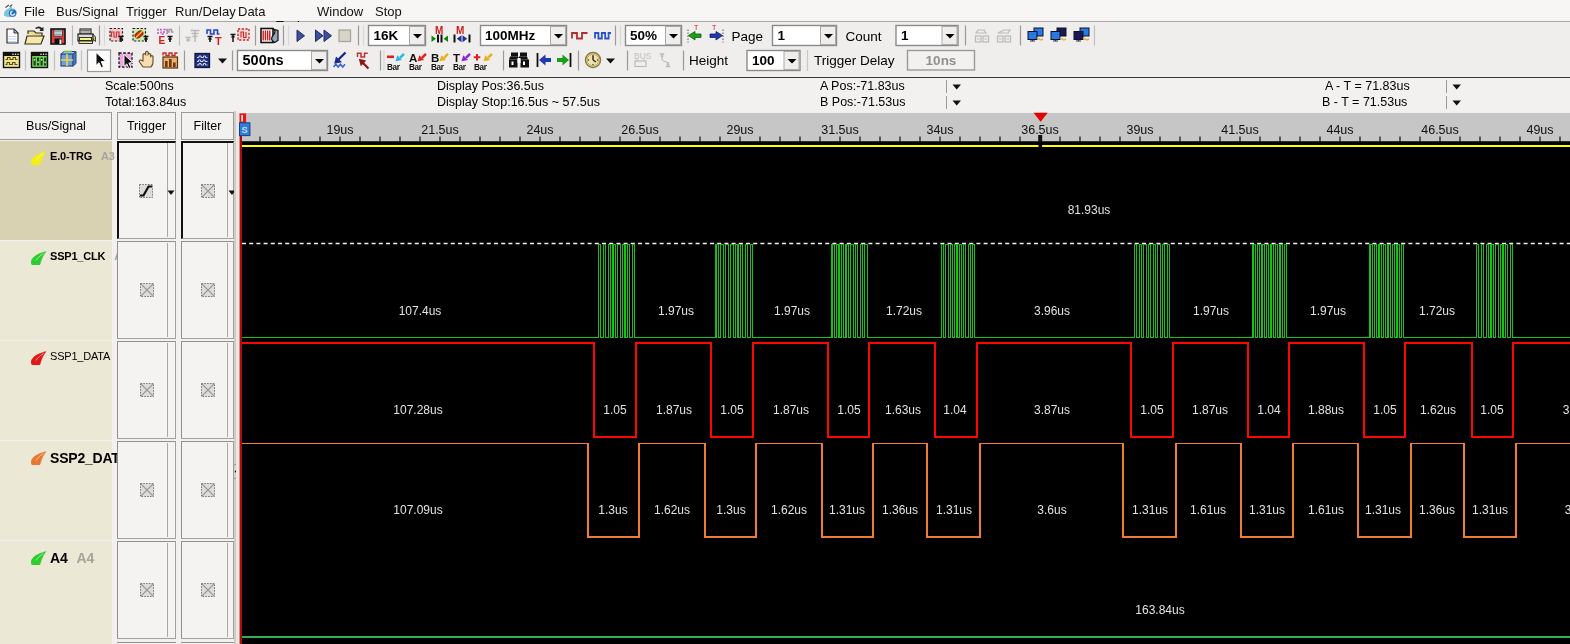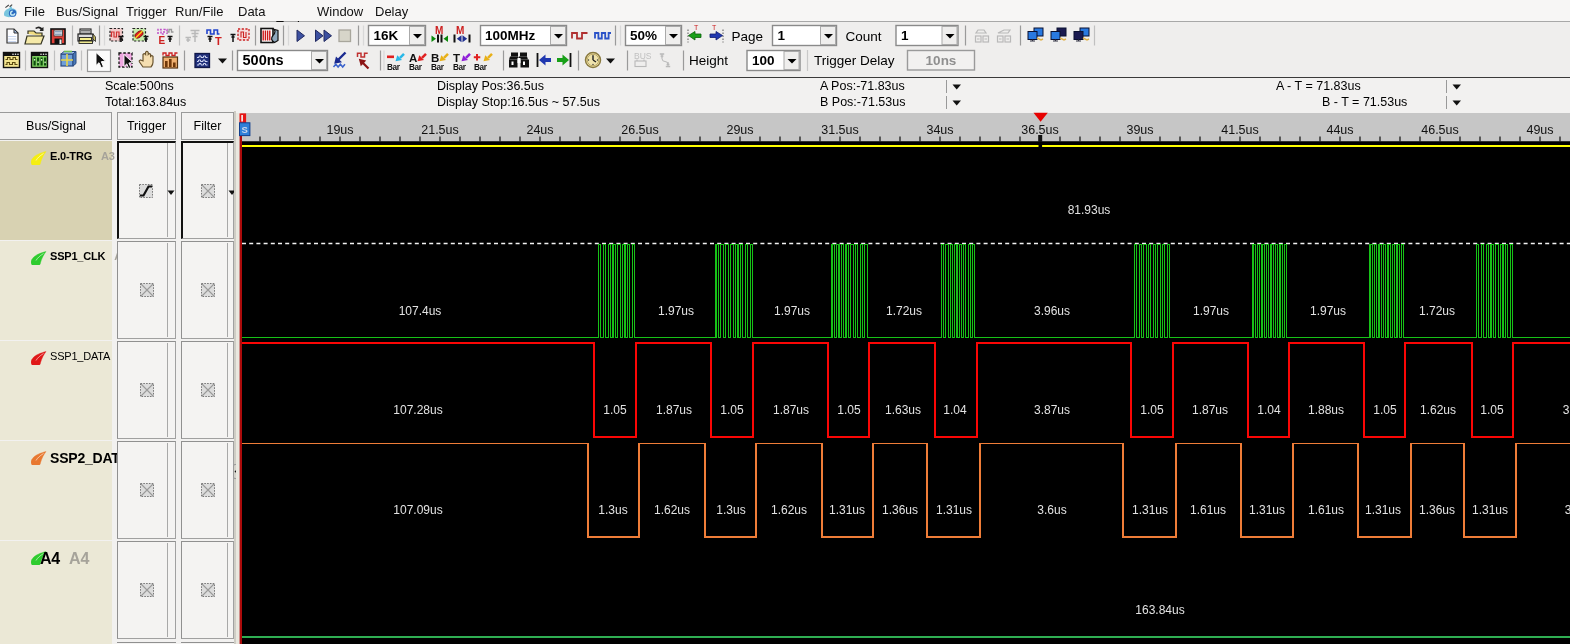--- a/index.html
+++ b/index.html
@@ -18,25 +18,25 @@
 <svg style="position:absolute;left:2px;top:3px" width="17" height="16" viewBox="0 0 20 18">
     <path d="M3,15 C1,11 4,7 8,6 L11,3 L12,6 C16,6 18,9 17,12 C14,16 8,17.5 3,15 Z" fill="#6cc0dc" opacity="0.9"></path>
     <path d="M4,5 l4,-3 M9,4 l3,-2.5" stroke="#444" stroke-width="1.3"></path>
     <circle cx="12.5" cy="11.5" r="4.4" fill="#2a6ac0"></circle>
     <path d="M12.5,9.2 a2.3,2.3 0 1,0 2.3,2.3" stroke="#c8ecf4" stroke-width="1.7" fill="none"></path>
   </svg>
 <div style="position:absolute;left:0;top:0;width:1282px;height:21px;font-size:13px;color:#111">
     <span style="position:absolute;left:24px;top:3.5px">File</span>
     <span style="position:absolute;left:56px;top:3.5px">Bus/Signal</span>
     <span style="position:absolute;left:126px;top:3.5px">Trigger</span>
-    <span style="position:absolute;left:175px;top:3.5px">Run/File</span>
+    <span style="position:absolute;left:175px;top:3.5px">Run/Delay</span>
     <span style="position:absolute;left:238px;top:3.5px">Data</span>
     <span style="position:absolute;left:276px;top:18px">Tools</span>
     <span style="position:absolute;left:317px;top:3.5px">Window</span>
-    <span style="position:absolute;left:375px;top:3.5px">Delay</span>
+    <span style="position:absolute;left:375px;top:3.5px">Stop</span>
   </div>
 <div class="toolbars"></div>
 <svg width="1570" height="56" viewBox="0 22 1570 56" style="position:absolute;left:0;top:22px">
 <g>
       <path d="M7,29 h7 l4,4 v10 h-11 z" fill="#fdfdff" stroke="#333" stroke-width="1.2"></path>
       <path d="M14,29 l4,4 h-4 z" fill="#9db8e2" stroke="#333" stroke-width="1"></path>
       <path d="M8.2,41.5 h8 M8.2,39 h8 M8.2,36.5 h8" stroke="#c8d6ee" stroke-width="1"></path>
     </g>
 <g>
       <path d="M28,34 v-3 h6 l2,2 h6 v3" fill="#f0dc82" stroke="#332" stroke-width="1.2"></path>
@@ -379,21 +379,21 @@
 <div style="position:absolute;left:820px;top:79px" class="it">A Pos:-71.83us</div>
 <div style="position:absolute;left:820px;top:95px" class="it">B Pos:-71.53us</div>
 <div style="position:absolute;left:946px;top:80px;width:1px;height:13px;background:#999"></div>
 <div style="position:absolute;left:946px;top:96px;width:1px;height:13px;background:#999"></div>
 <svg style="position:absolute;left:952px;top:84px" width="10" height="6">
     <polygon points="0.5,0.5 9,0.5 4.7,5.5" fill="#111"></polygon>
   </svg>
 <svg style="position:absolute;left:952px;top:100px" width="10" height="6">
     <polygon points="0.5,0.5 9,0.5 4.7,5.5" fill="#111"></polygon>
   </svg>
-<div style="position:absolute;left:1276px;top:79px" class="it">A - T = 71.83us</div>
+<div style="position:absolute;left:1325px;top:79px" class="it">A - T = 71.83us</div>
 <div style="position:absolute;left:1322px;top:95px" class="it">B - T = 71.53us</div>
 <div style="position:absolute;left:1446px;top:80px;width:1px;height:13px;background:#999"></div>
 <div style="position:absolute;left:1446px;top:96px;width:1px;height:13px;background:#999"></div>
 <svg style="position:absolute;left:1452px;top:84px" width="10" height="6">
     <polygon points="0.5,0.5 9,0.5 4.7,5.5" fill="#111"></polygon>
   </svg>
 <svg style="position:absolute;left:1452px;top:100px" width="10" height="6">
     <polygon points="0.5,0.5 9,0.5 4.7,5.5" fill="#111"></polygon>
   </svg>
 
@@ -427,21 +427,21 @@
 <svg style="position:absolute;left:31px;top:451px" width="16" height="14" viewBox="0 0 16 14">
     <path d="M15,0.5 C10,1.8 4,4 1.8,7.2 A4.8,4.8 0 1,0 9.6,11.4 C10.6,7.6 13,3.2 15,0.5 Z" fill="#e87830" stroke="#e87830" stroke-width="0.4"></path>
     <path d="M12.5,2.5 C8.5,5 6.5,7 5,9.5" stroke="#ffffff" stroke-width="1" fill="none" opacity="0.55"></path>
   </svg>
 <div style="position:absolute;left:50px;top:450px;font-size:14px;font-weight:bold;color:#000;letter-spacing:-0.2px;white-space:nowrap">SSP2_DATA<span style="color:#a6a39a;font-weight:bold;margin-left:9px"></span></div>
 <div style="position:absolute;left:0;top:541px;width:112px;height:99px;background:#ebe8d6"></div>
 <svg style="position:absolute;left:31px;top:551px" width="16" height="14" viewBox="0 0 16 14">
     <path d="M15,0.5 C10,1.8 4,4 1.8,7.2 A4.8,4.8 0 1,0 9.6,11.4 C10.6,7.6 13,3.2 15,0.5 Z" fill="#2ecc2e" stroke="#2ecc2e" stroke-width="0.4"></path>
     <path d="M12.5,2.5 C8.5,5 6.5,7 5,9.5" stroke="#ffffff" stroke-width="1" fill="none" opacity="0.55"></path>
   </svg>
-<div style="position:absolute;left:40px;top:550px;font-size:16px;font-weight:bold;color:#000;letter-spacing:-0.2px;white-space:nowrap">A4<span style="color:#a6a39a;font-weight:bold;margin-left:9px">A4</span></div>
+<div style="position:absolute;left:50px;top:550px;font-size:14px;font-weight:bold;color:#000;letter-spacing:-0.2px;white-space:nowrap">A4<span style="color:#a6a39a;font-weight:bold;margin-left:9px">A4</span></div>
 <div style="position:absolute;left:0;top:640px;width:112px;height:4px;background:#ebe8d6"></div>
 <div style="position:absolute;left:117px;top:141px;width:59px;height:98px;background:#f4f3f2;border-top:2px solid #111;border-left:2px solid #111;border-right:1px solid #a0a0a0;border-bottom:1px solid #a0a0a0;box-sizing:border-box"></div>
 <div style="position:absolute;left:166.5px;top:143px;width:1px;height:94px;background:#a8a8a8"></div>
 <div style="position:absolute;left:181px;top:141px;width:53px;height:98px;background:#f4f3f2;border-top:2px solid #111;border-left:2px solid #111;border-right:1px solid #a0a0a0;border-bottom:1px solid #a0a0a0;box-sizing:border-box"></div>
 <div style="position:absolute;left:227px;top:143px;width:1px;height:94px;background:#a8a8a8"></div>
 <svg style="position:absolute;left:139px;top:184px" width="14" height="14" viewBox="0 0 14 14">
     <rect x="0.5" y="0.5" width="13" height="13" fill="#dcdcdc" stroke="#777" stroke-width="1" stroke-dasharray="1.6 1.2"></rect>
     <path d="M1,11.5 h3.5 L9.5,2.5 H13" stroke="#111" stroke-width="2.2" fill="none"></path>
   </svg>
 <svg style="position:absolute;left:201px;top:184px" width="14" height="14" viewBox="0 0 14 14">

